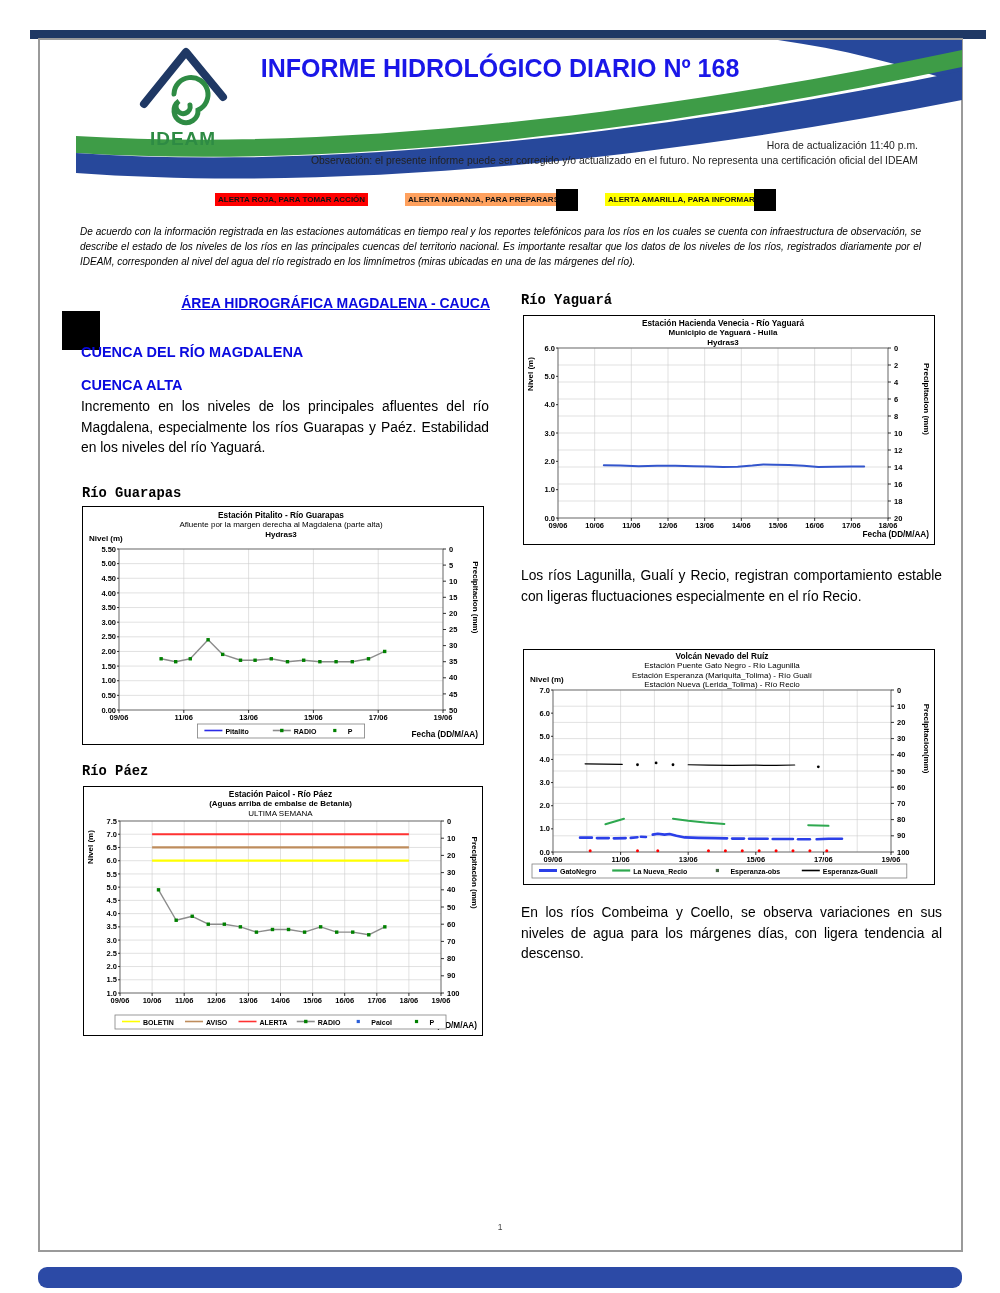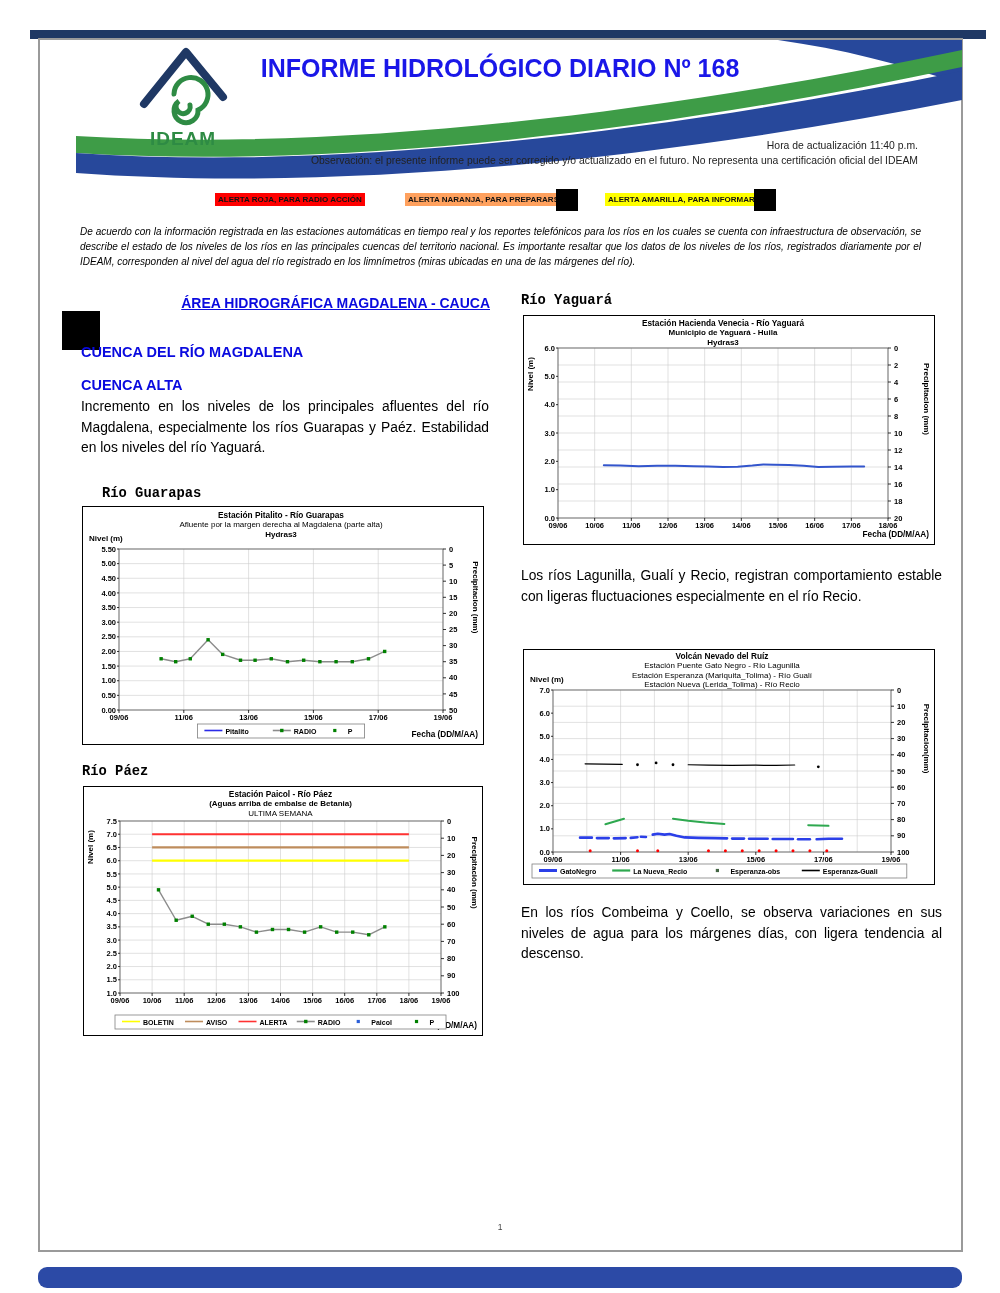--- a/index.html
+++ b/index.html
@@ -20,21 +20,21 @@
   #redact2{left:754px;top:189px;width:22px;height:22px;}
   #redact3{left:62px;top:311px;width:38px;height:39px;}
   #intro{left:80px;top:224px;width:841px;font-size:10px;font-style:italic;line-height:1.5;text-align:justify;}
   #area-heading{left:80px;top:295px;width:410px;text-align:right;font-size:14px;font-weight:bold;color:#0A0ADF;text-decoration:underline;}
   .blueheading{font-size:14.5px;font-weight:bold;color:#0A0ADF;}
   #cuenca-heading{left:81px;top:344px;}
   #cuenca-alta-heading{left:81px;top:377px;}
   .bodytext{font-size:13.8px;line-height:1.5;text-align:justify;}
   #cuenca-alta-text{left:81px;top:397px;width:408px;}
   .riverheading{font-size:13.8px;font-weight:bold;color:#000;font-family:Liberation Mono, monospace;}
-  #rio-guarapas-heading{left:82px;top:486px;margin-left:20px;}
+  #rio-guarapas-heading{left:82px;top:486px;}
   #rio-yaguara-heading{left:521px;top:293px;}
   #rio-paez-heading{left:82px;top:764px;}
   #lagunilla-text{left:521px;top:566px;width:421px;}
   #combeima-text{left:521px;top:903px;width:421px;}
   .chart{background:#fff;border:1.5px solid #000;box-sizing:border-box;}
   #page-number{left:0;top:1222px;width:1000px;text-align:center;font-size:8.5px;color:#444;}
   #footerbar{left:38px;top:1267px;width:924px;height:21px;background:#2C4AA6;border-radius:9px;}
 </style>
 </head>
 <body>
@@ -54,21 +54,21 @@
   <text x="105" y="103" text-anchor="middle" font-family="Liberation Sans, sans-serif" font-size="19" font-weight="bold" fill="#2E8B44" letter-spacing="1">IDEAM</text>
 </svg>
 
 <div id="report-title" class="abs">INFORME HIDROLÓGICO DIARIO Nº 168</div>
 
 <div id="dateblock" class="abs">
   <div>Hora de actualización 11:40 p.m.</div>
   <div>Observación: el presente informe puede ser corregido y/o actualizado en el futuro. No representa una certificación oficial del IDEAM</div>
 </div>
 
-<span id="alert-red" class="abs alertbadge">ALERTA ROJA, PARA RADIO ACCIÓN</span>
+<span id="alert-red" class="abs alertbadge">ALERTA ROJA, PARA TOMAR ACCIÓN</span>
 <span id="alert-orange" class="abs alertbadge">ALERTA NARANJA, PARA PREPARARSE</span>
 <span id="alert-yellow" class="abs alertbadge">ALERTA AMARILLA, PARA INFORMARSE</span>
 <div id="redact1" class="abs blackbox"></div>
 <div id="redact2" class="abs blackbox"></div>
 <div id="redact3" class="abs blackbox"></div>
 
 <div id="intro" class="abs">De acuerdo con la información registrada en las estaciones automáticas en tiempo real y los reportes telefónicos para los ríos en los cuales se cuenta con infraestructura de observación, se describe el estado de los niveles de los ríos en las principales cuencas del territorio nacional. Es importante resaltar que los datos de los niveles de los ríos, registrados diariamente por el IDEAM, corresponden al nivel del agua del río registrado en los limnímetros (miras ubicadas en una de las márgenes del río).</div>
 
 <div id="area-heading" class="abs">ÁREA HIDROGRÁFICA MAGDALENA - CAUCA</div>
 <div id="cuenca-heading" class="abs blueheading">CUENCA DEL RÍO MAGDALENA</div>

